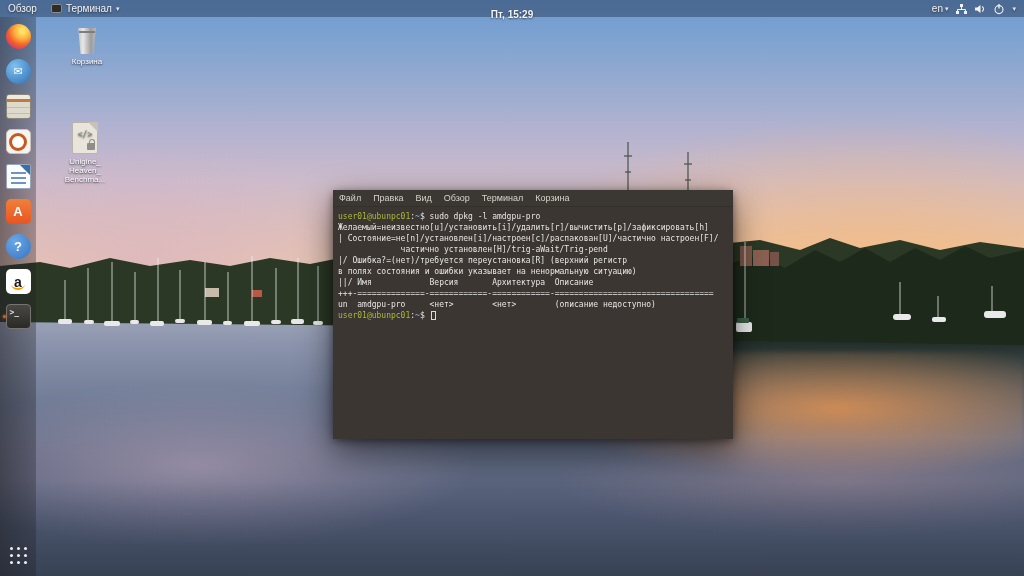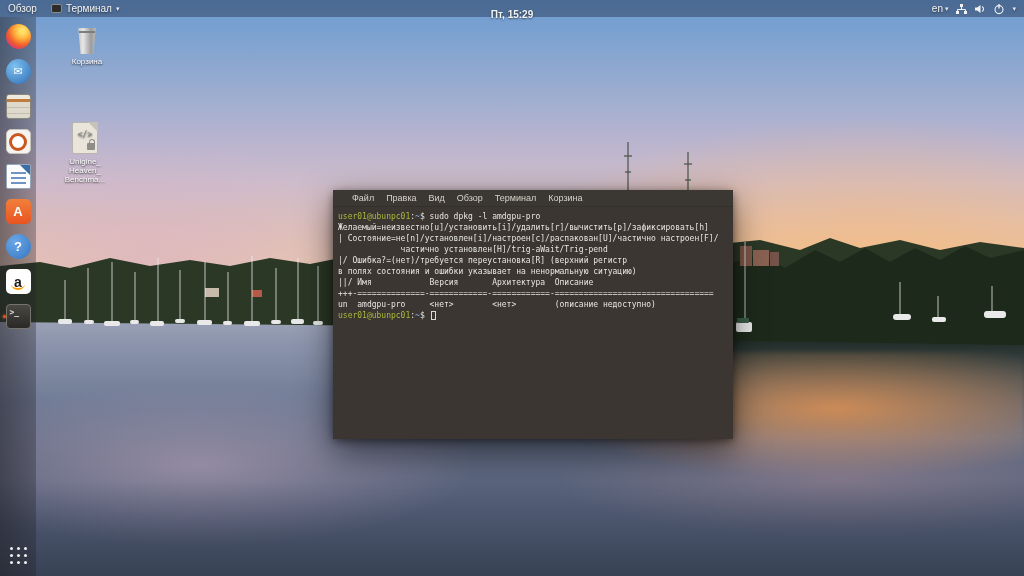--- a/index.html
+++ b/index.html
@@ -105,21 +105,21 @@
   .window{position:absolute;left:333px;top:190px;width:400px;z-index:20;border-radius:5px 5px 0 0;
     box-shadow:0 12px 34px rgba(0,0,0,.55),0 2px 8px rgba(0,0,0,.45);}
   .titlebar{height:18px;border-radius:5px 5px 0 0;position:relative;
     background:linear-gradient(180deg,#47443f,#2f2d29);border-bottom:1px solid #201f1c;
     display:flex;align-items:center;justify-content:center;}
   .title{font-size:9.5px;font-weight:bold;color:#dad6cd;}
   .win-btns{position:absolute;right:5px;top:0;bottom:0;display:flex;gap:4px;align-items:center;}
   .wbtn{width:9px;height:9px;border-radius:50%;box-sizing:border-box;border:1px solid #242320;
     background:radial-gradient(circle at 35% 30%,#5e5b55,#3a3834);}
   .wbtn-close{background:radial-gradient(circle at 35% 30%,#f08a58,#dd4814);border-color:#a23510;}
-  .menubar{height:16px;background:#3b3834;display:flex;align-items:center;padding-left:13px;
+  .menubar{height:16px;background:#3b3834;display:flex;align-items:center;padding-left:0;
     font-size:9px;color:#d7d3ca;border-bottom:1px solid #33302c;}
   .menu-item{padding:0 6px;}
   .term{height:232px;background:#3b3632;padding:4px 5px;box-sizing:border-box;overflow:hidden;
     font-family:"DejaVu Sans Mono",monospace;font-size:8px;line-height:11px;
     color:#e7e5e2;white-space:pre;}
   .c-prompt{color:#a9ba38;font-weight:normal;}
   .c-dir{color:#7e9fd0;font-weight:bold;}
   .c-fg{color:#e7e5e2;}
   .cursor{display:inline-block;width:5px;height:9px;border:1px solid #dcdad6;
     vertical-align:-2px;margin-left:1px;box-sizing:border-box;}

